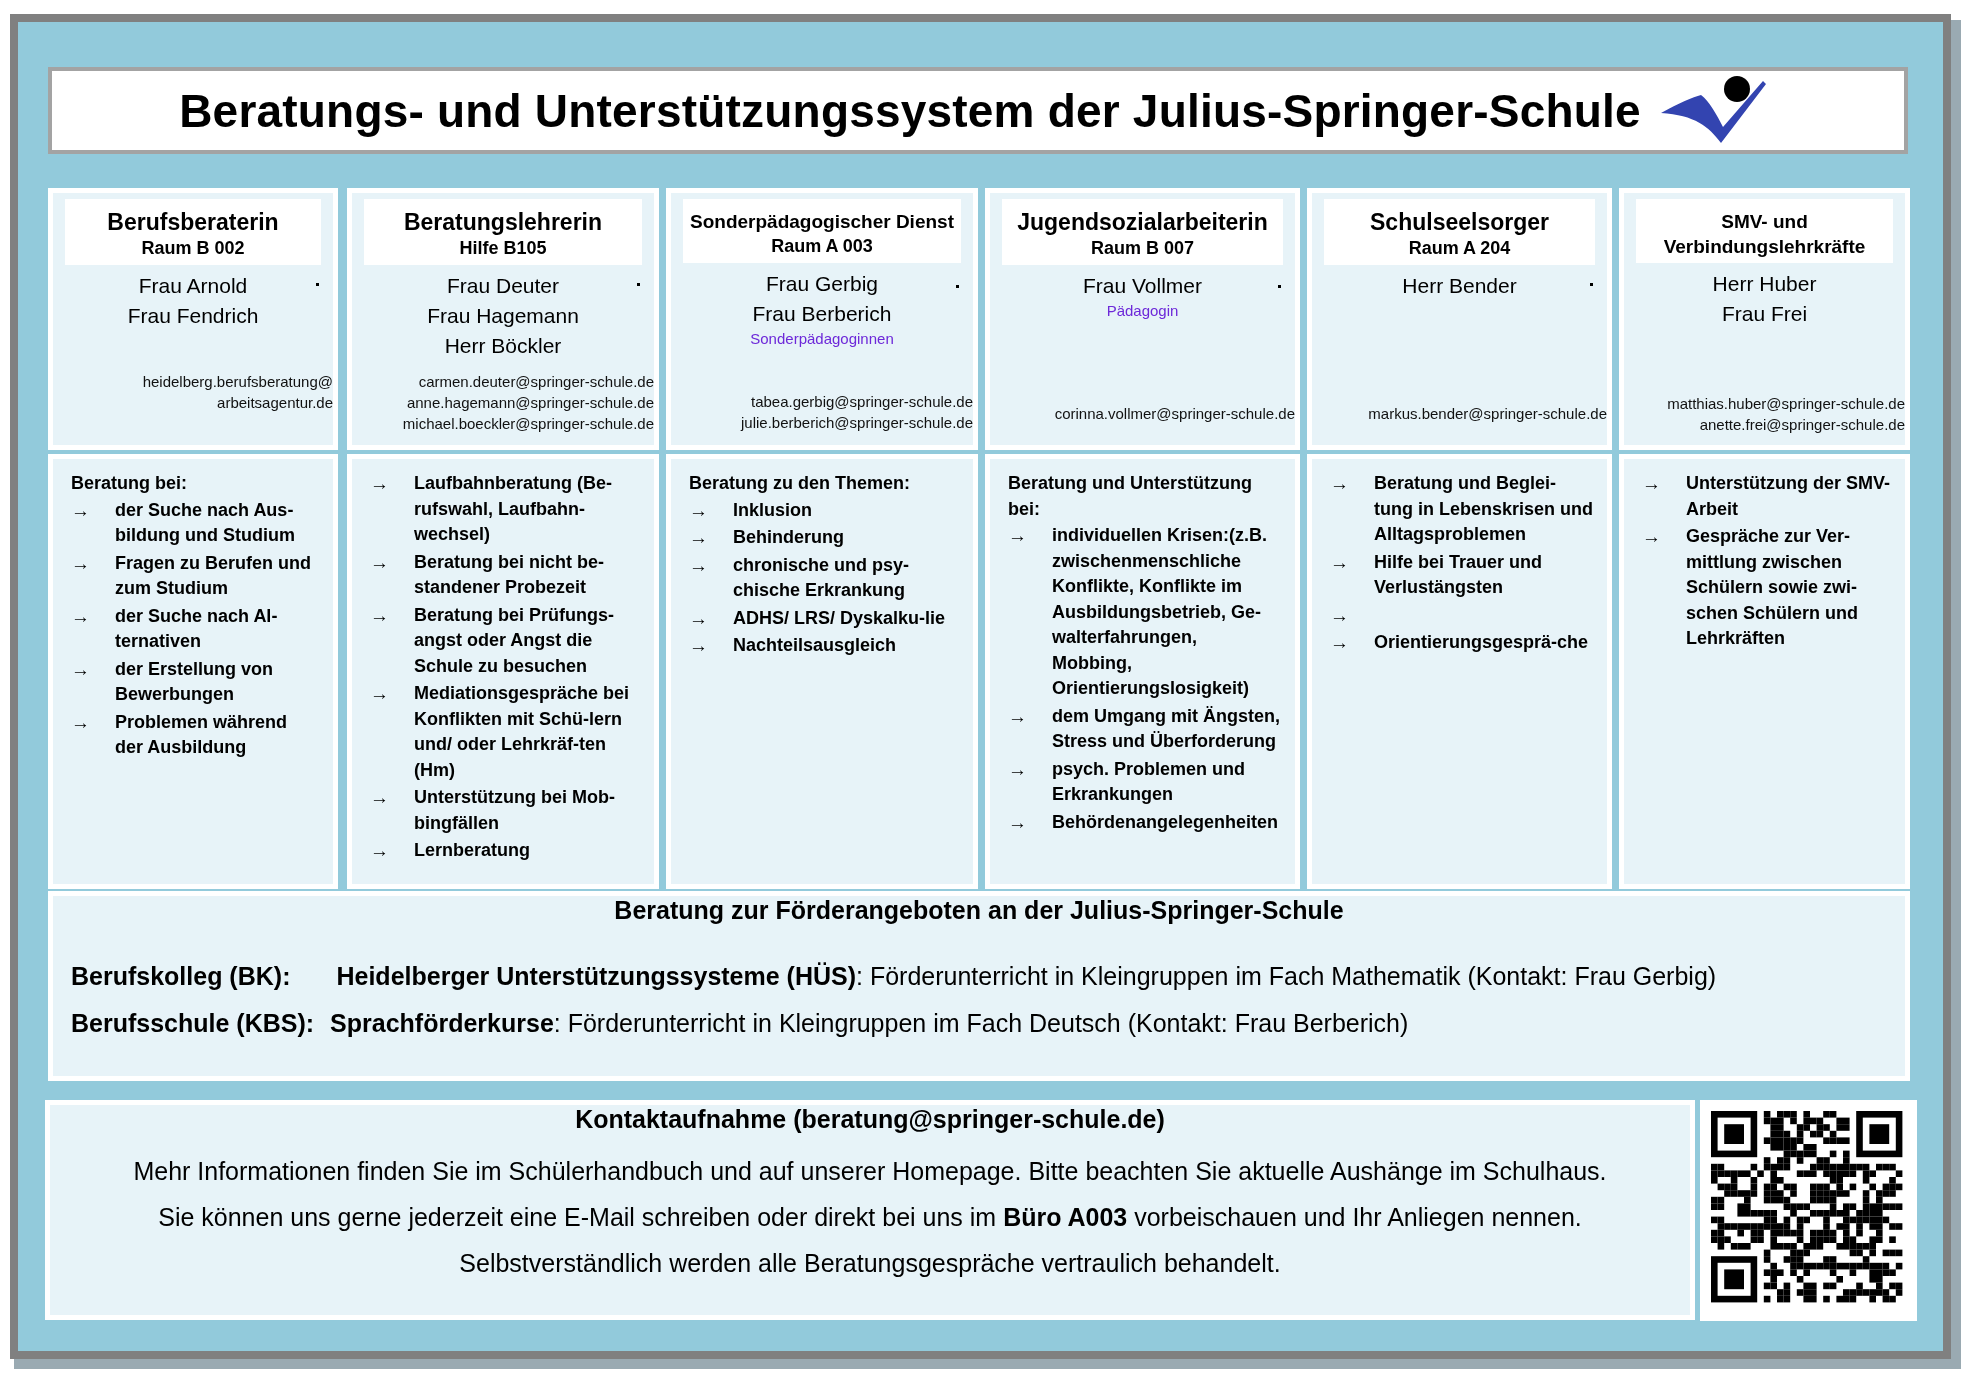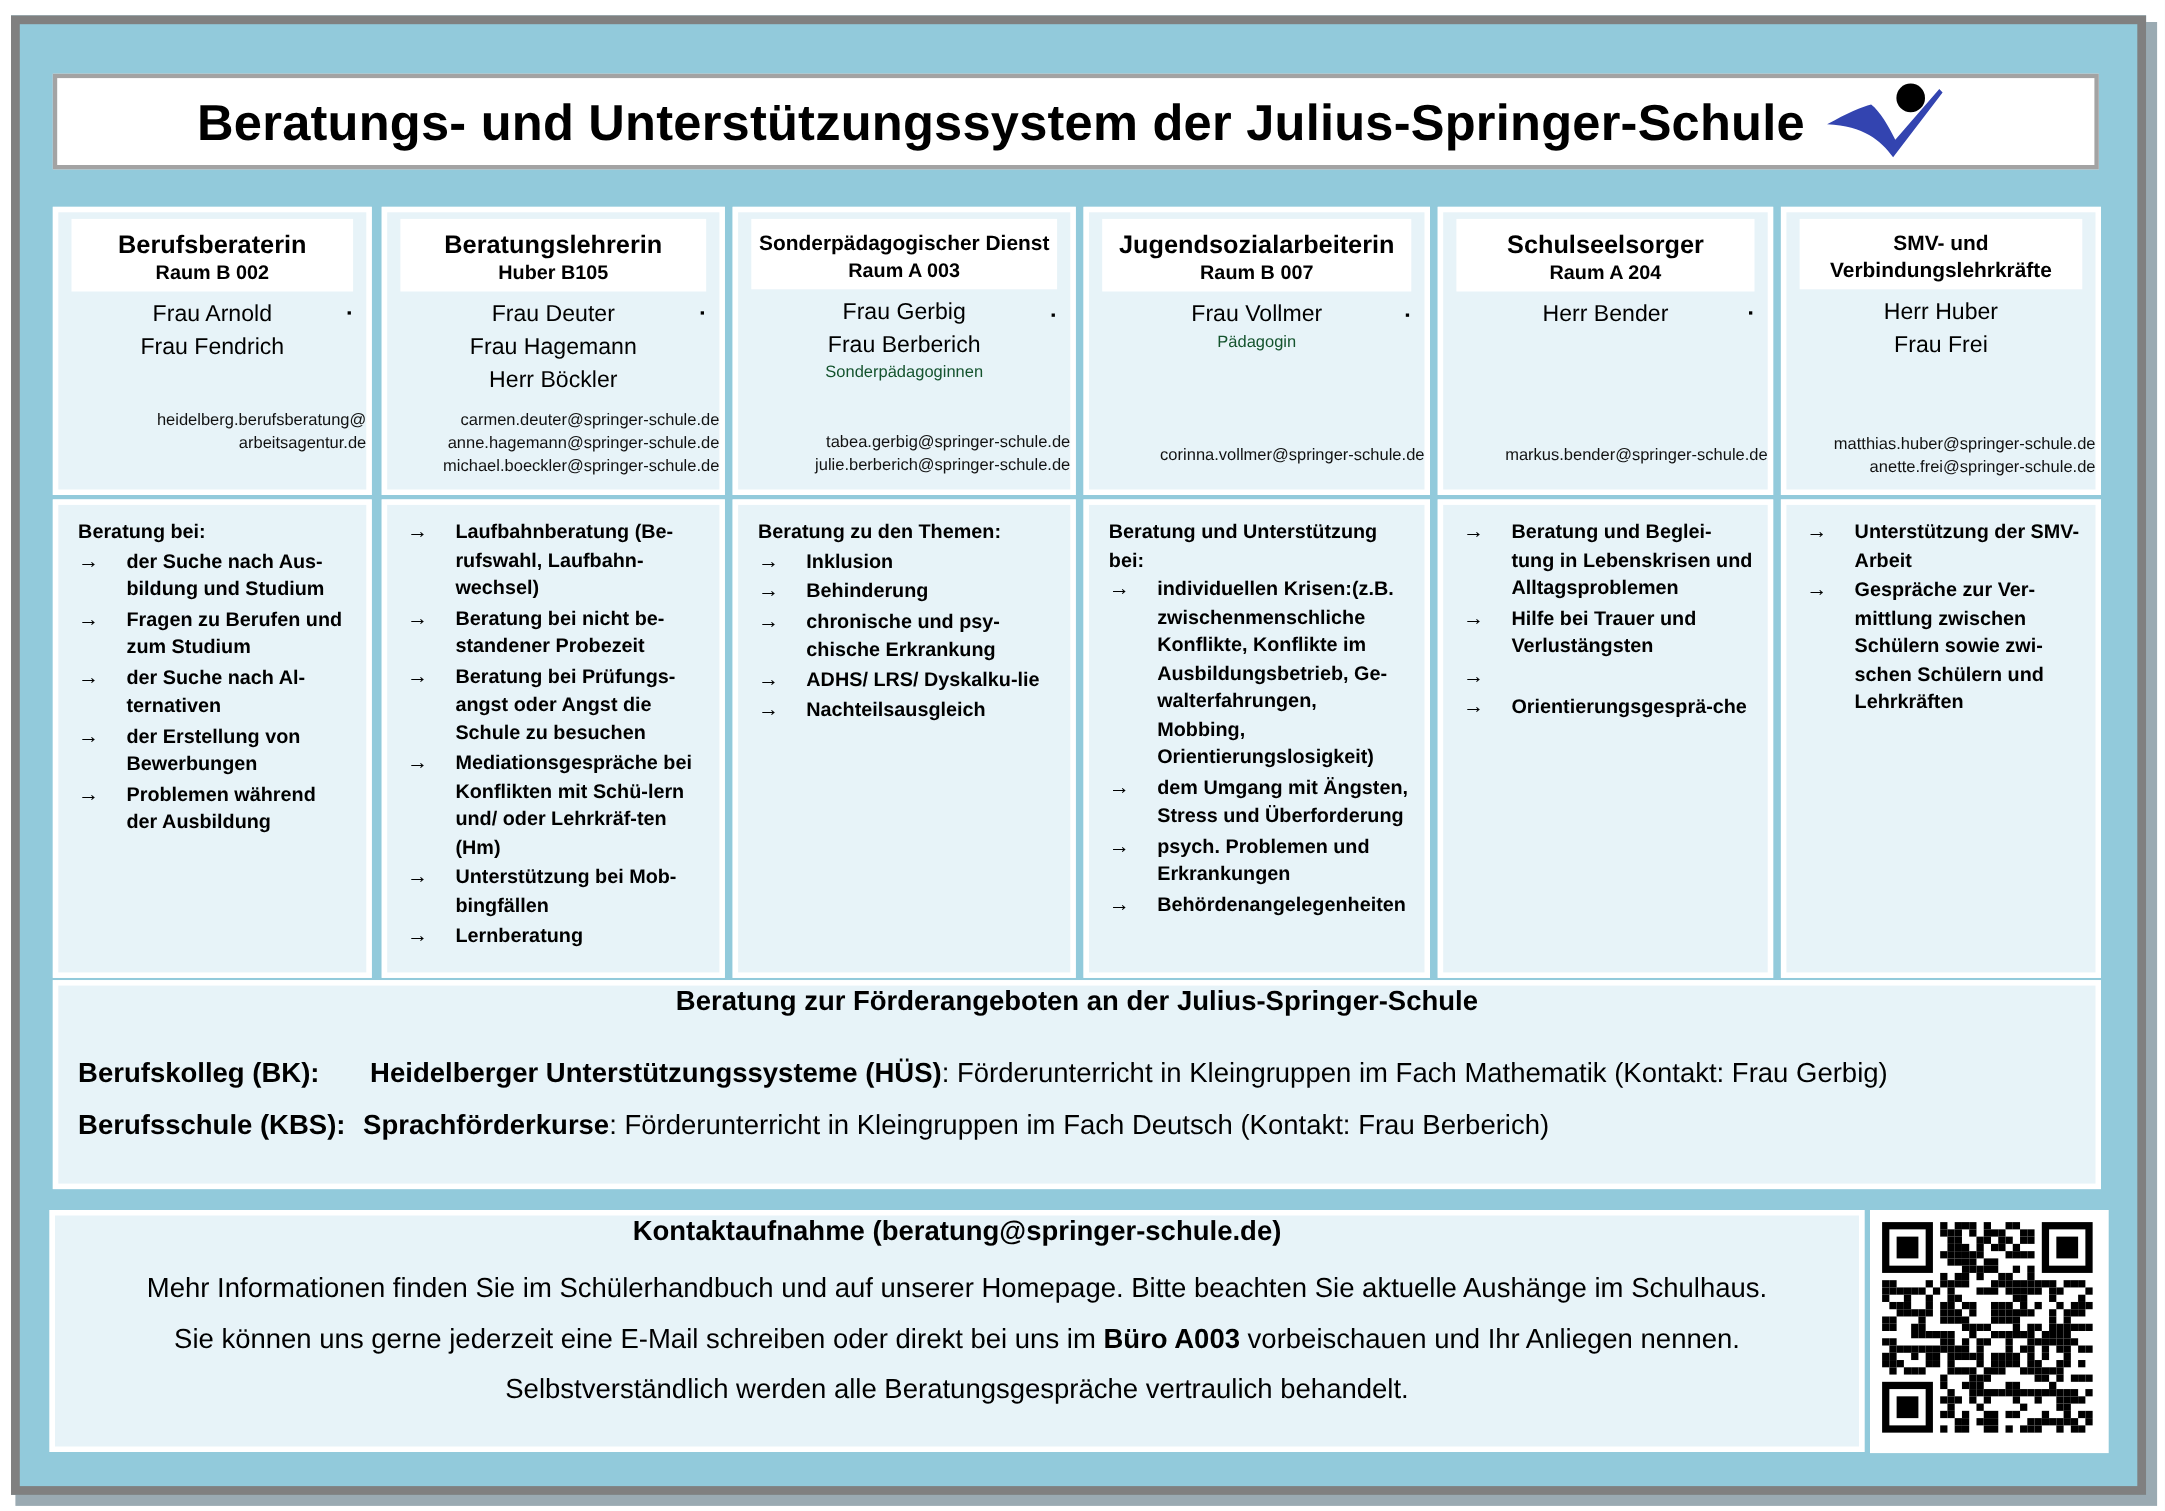--- a/index.html
+++ b/index.html
@@ -14,21 +14,21 @@
   .title-text { font-size:46px; font-weight:bold; letter-spacing:0.2px; }
   .logo { width:118px; height:72px; }
 
   .col { position:absolute; background:#e7f3f8; border:5px solid #ffffff; box-sizing:border-box; }
   .head { text-align:center; }
   .head-title { background:#ffffff; margin:6px 12px 0 12px; padding:10px 4px 4px 4px; text-align:center; }
   .role { font-weight:bold; font-size:23px; line-height:27px; }
   .role.small { font-size:19px; line-height:25px; }
   .room { font-weight:bold; font-size:18px; line-height:25px; }
   .names { font-size:21px; line-height:30px; margin-top:6px; }
-  .sub { font-size:15px; color:#14532d; line-height:20px; }
+  .sub { font-size:15px; color:#6d28d9; line-height:20px; }
   .emails { font-size:15px; line-height:21px; color:#111; position:absolute; left:0; right:0; text-align:right;padding-left:11px; }
   .dot { position:absolute; width:3px; height:3px; background:#000; }
 
   .body-col { padding:12px 14px 10px 18px; font-weight:bold; font-size:18px; line-height:25.5px; }
   .intro { margin-bottom:1px; }
   .item { display:flex; margin-bottom:2px; }
   .arrow { width:44px; flex:0 0 44px; font-weight:normal; font-size:19px; }
 
   .foerder { position:absolute; left:48px; top:891px; width:1862px; height:190px;
              background:#e7f3f8; border:5px solid #fff; box-sizing:border-box; }
@@ -91,21 +91,21 @@
       <span>der Erstellung von Bewerbungen</span>
       </div>
       <div class="item">
       <span class="arrow">→</span>
       <span>Problemen während der Ausbildung</span>
       </div>
     </div>
     <div class="col head" style="left: 347px; top: 188px; width: 312px; height: 262px;">
       <div class="head-title">
       <div class="role ">Beratungslehrerin</div>
-        <div class="room">Huber B105</div>
+        <div class="room">Hilfe B105</div>
       </div>
       <div class="names">
         <div>Frau Deuter</div>
         <div>Frau Hagemann</div>
         <div>Herr Böckler</div>
       </div>
       <div class="emails" style="top:178px;">
         <div>carmen.deuter@springer-schule.de</div>
         <div>anne.hagemann@springer-schule.de</div>
         <div>michael.boeckler@springer-schule.de</div>

